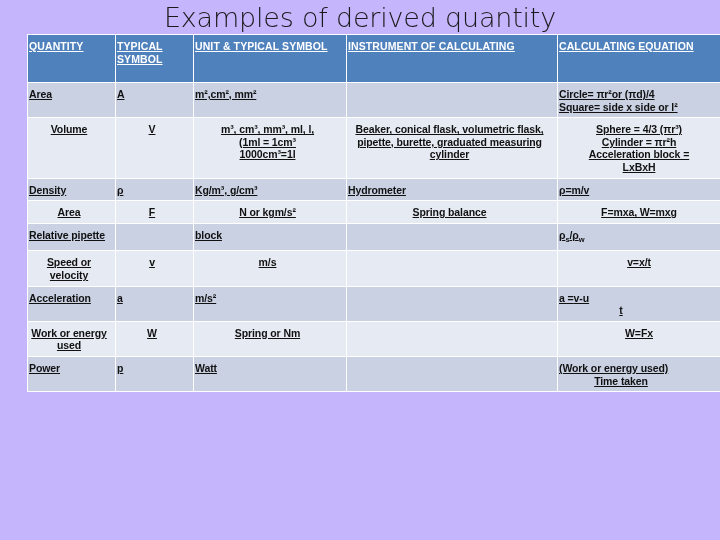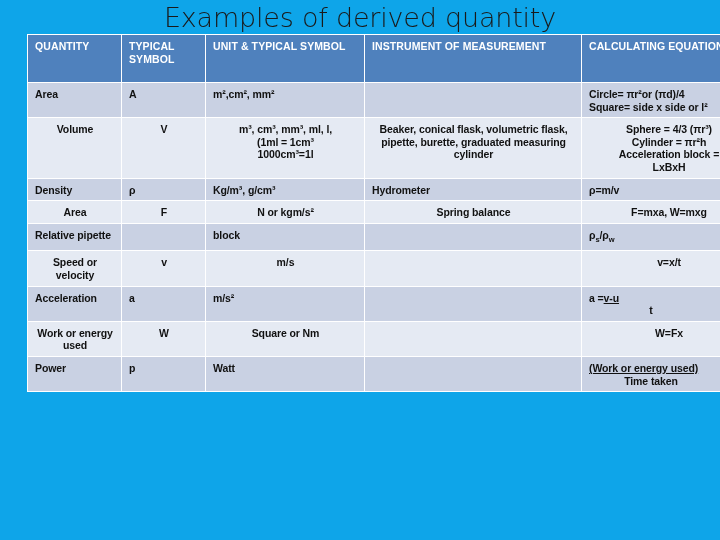--- a/index.html
+++ b/index.html
@@ -10,21 +10,21 @@
     width: 720px;
     height: 540px;
     background: #ffffff;
     font-family: "Liberation Sans", sans-serif;
     overflow: hidden;
   }
   #slide {
     position: relative;
     width: 720px;
     height: 540px;
-    background: #0ea5e9;
+    background: #c4b5fd;
   }
   #slide-title {
     position: absolute;
     left: 0;
     top: 2px;
     width: 720px;
     text-align: center;
     font-family: "DejaVu Sans", sans-serif;
     font-weight: 300;
     font-size: 27px;
@@ -43,29 +43,30 @@
     border-collapse: separate;
     border-spacing: 1px;
     width: 663px;
     table-layout: fixed;
     background: #ffffff;
   }
   table.qtable th,
   table.qtable td {
     vertical-align: top;
     text-align: left;
-    padding: 5px 6px 4px 7px;
+    padding: 5px 6px 4px 1px;
     font-family: "Liberation Sans", sans-serif;
     font-size: 10.5px;
     line-height: 12.6px;
     font-weight: bold;
     color: #111111;
     letter-spacing: -0.1px;
     word-wrap: break-word;
     overflow-wrap: break-word;
+    text-decoration: underline;
   }
   table.qtable thead th {
     background: #4F81BD;
     color: #ffffff;
     font-weight: bold;
     font-size: 10.5px;
     letter-spacing: 0.1px;
     height: 38px;
   }
   tr.row-dark td {
@@ -112,21 +113,21 @@
 
   <div id="slide-title">Examples of derived quantity</div>
 
   <div id="table-wrap">
     <table class="qtable">
       <thead>
         <tr>
           <th class="col-q">QUANTITY</th>
           <th class="col-sym">TYPICAL SYMBOL</th>
           <th class="col-unit">UNIT &amp; TYPICAL SYMBOL</th>
-          <th class="col-inst">INSTRUMENT OF MEASUREMENT</th>
+          <th class="col-inst">INSTRUMENT OF CALCULATING</th>
           <th class="col-eq">CALCULATING EQUATION</th>
         </tr>
       </thead>
       <tbody>
 
         <tr class="row-dark">
           <td>Area</td>
           <td>A</td>
           <td>m²,cm², mm²</td>
           <td></td>
@@ -191,21 +192,21 @@
           <td>m/s²</td>
           <td></td>
           <td>
             <span class="frac"><span>a =</span><span class="num">v-u</span><span class="den">t</span></span>
           </td>
         </tr>
 
         <tr class="row-light">
           <td>Work or energy used</td>
           <td>W</td>
-          <td>Square or Nm</td>
+          <td>Spring or Nm</td>
           <td></td>
           <td>W=Fx</td>
         </tr>
 
         <tr class="row-dark">
           <td>Power</td>
           <td>p</td>
           <td>Watt</td>
           <td></td>
           <td>

